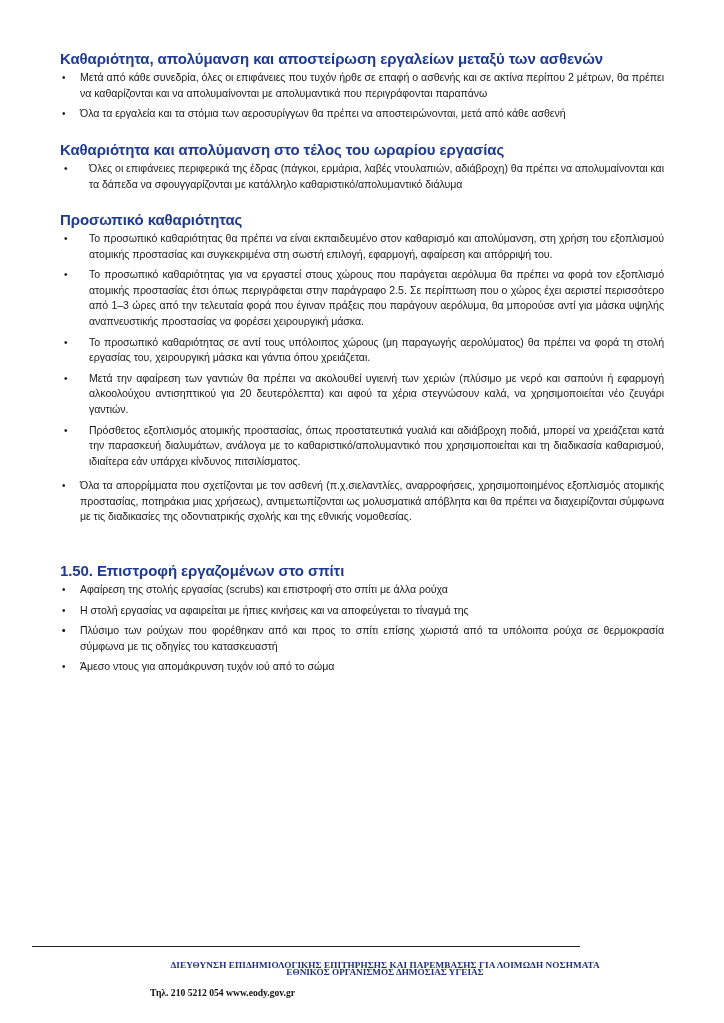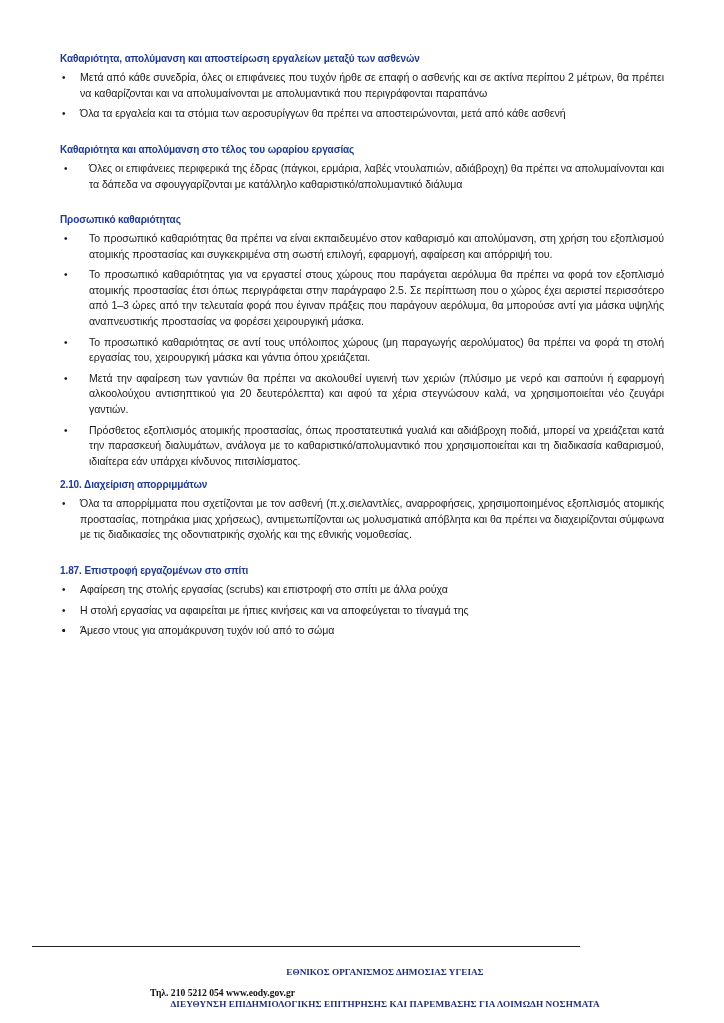--- a/index.html
+++ b/index.html
@@ -1,29 +1,29 @@
 <!DOCTYPE html>
 <html><head>
 <meta charset="utf-8">
 <style>
   html, body { margin: 0; padding: 0; background: #ffffff; }
   body { width: 724px; height: 1023px; position: relative; overflow: hidden;
          font-family: "Liberation Sans", sans-serif; color: #1a1a1a; }
   .page { position: absolute; left: 0; top: 0; width: 724px; height: 1023px; }
   .section { position: absolute; left: 60px; width: 604px; }
-  .heading { font-weight: bold; color: #1f3a93; font-size: 10px; line-height: 14px; margin: 0 0 4px 0; letter-spacing: -0.1px; }
+  .heading { font-weight: bold; color: #1f3a93; font-size: 15px; line-height: 14px; margin: 0 0 4px 0; letter-spacing: -0.1px; }
   ul.bullets { list-style: none; margin: 0; padding: 0; }
   ul.bullets li { position: relative; font-size: 10.6px; line-height: 15.6px; text-align: justify; margin-bottom: 5px; letter-spacing: -0.05px; }
   ul.bullets li .dot { position: absolute; top: 0; left: 2px; font-size: 10px; }
   ul.narrow li { padding-left: 20px; }
   ul.wide li { padding-left: 29px; }
   ul.wide li .dot { left: 4px; }
   .footer-line { position: absolute; left: 32px; top: 946px; width: 548px; height: 0; border-top: 1.2px solid #222; }
   .footer { position: absolute; left: 0; width: 724px; text-align: center; font-family: "Liberation Serif", serif; }
-  .footer .org1 { position: absolute; top: 999px; left: 150px; width: 470px; text-align: center; font-weight: bold; font-size: 9.2px; color: #1f2f7a; letter-spacing: 0.1px; }
+  .footer .org1 { position: absolute; top: 960px; left: 150px; width: 470px; text-align: center; font-weight: bold; font-size: 9.2px; color: #1f2f7a; letter-spacing: 0.1px; }
   .footer .org2 { position: absolute; top: 967px; left: 150px; width: 470px; font-weight: bold; font-size: 9.2px; color: #1f2f7a; }
   .footer .contact { position: absolute; top: 987px; left: 150px; width: 470px; text-align: left; font-weight: bold; font-size: 9.6px; color: #111; }
 </style>
 </head>
 <body>
 
 <div class="page">
 
   <div class="section" style="top:52px;">
     <div class="heading">Καθαριότητα, απολύμανση και αποστείρωση εργαλείων μεταξύ των ασθενών</div>
@@ -45,33 +45,32 @@
     <ul class="bullets wide">
       <li><span class="dot">•</span><span>Το προσωπικό καθαριότητας θα πρέπει να είναι εκπαιδευμένο στον καθαρισμό και απολύμανση, στη χρήση του εξοπλισμού ατομικής προστασίας και συγκεκριμένα στη σωστή επιλογή, εφαρμογή, αφαίρεση και απόρριψή του.</span></li>
       <li><span class="dot">•</span><span>Το προσωπικό καθαριότητας για να εργαστεί στους χώρους που παράγεται αερόλυμα θα πρέπει να φορά τον εξοπλισμό ατομικής προστασίας έτσι όπως περιγράφεται στην παράγραφο 2.5. Σε περίπτωση που ο χώρος έχει αεριστεί περισσότερο από 1–3 ώρες από την τελευταία φορά που έγιναν πράξεις που παράγουν αερόλυμα, θα μπορούσε αντί για μάσκα υψηλής αναπνευστικής προστασίας να φορέσει χειρουργική μάσκα.</span></li>
       <li><span class="dot">•</span><span>Το προσωπικό καθαριότητας σε αντί τους υπόλοιπος χώρους (μη παραγωγής αερολύματος) θα πρέπει να φορά τη στολή εργασίας του, χειρουργική μάσκα και γάντια όπου χρειάζεται.</span></li>
       <li><span class="dot">•</span><span>Μετά την αφαίρεση των γαντιών θα πρέπει να ακολουθεί υγιεινή των χεριών (πλύσιμο με νερό και σαπούνι ή εφαρμογή αλκοολούχου αντισηπτικού για 20 δευτερόλεπτα) και αφού τα χέρια στεγνώσουν καλά, να χρησιμοποιείται νέο ζευγάρι γαντιών.</span></li>
       <li><span class="dot">•</span><span>Πρόσθετος εξοπλισμός ατομικής προστασίας, όπως προστατευτικά γυαλιά και αδιάβροχη ποδιά, μπορεί να χρειάζεται κατά την παρασκευή διαλυμάτων, ανάλογα με το καθαριστικό/απολυμαντικό που χρησιμοποιείται και τη διαδικασία καθαρισμού, ιδιαίτερα εάν υπάρχει κίνδυνος πιτσιλίσματος.</span></li>
     </ul>
   </div>
 
   <div class="section" style="top:478px;">
-    <div class="heading">2.10. Διαχείριση απορριμμάτων</div>
     <ul class="bullets narrow">
       <li><span class="dot">•</span><span>Όλα τα απορρίμματα που σχετίζονται με τον ασθενή (π.χ.σιελαντλίες, αναρροφήσεις, χρησιμοποιημένος εξοπλισμός ατομικής προστασίας, ποτηράκια μιας χρήσεως), αντιμετωπίζονται ως  μολυσματικά απόβλητα και θα πρέπει να διαχειρίζονται σύμφωνα με τις διαδικασίες της οδοντιατρικής σχολής και της εθνικής νομοθεσίας.</span></li>
     </ul>
   </div>
 
   <div class="section" style="top:564px;">
-    <div class="heading">1.87. Επιστροφή εργαζομένων στο σπίτι</div>
+    <div class="heading">1.50. Επιστροφή εργαζομένων στο σπίτι</div>
     <ul class="bullets narrow">
       <li><span class="dot">•</span><span>Αφαίρεση της στολής εργασίας (scrubs) και επιστροφή στο σπίτι με άλλα ρούχα</span></li>
       <li><span class="dot">•</span><span>Η στολή εργασίας να αφαιρείται με ήπιες κινήσεις και να αποφεύγεται το τίναγμά της</span></li>
       <li><span class="dot">•</span></li>
-      <li><span class="dot">•</span></li>
+      <li><span class="dot">•</span><span> Πλύσιμο των ρούχων που φορέθηκαν από και προς το σπίτι επίσης χωριστά από τα υπόλοιπα ρούχα σε θερμοκρασία σύμφωνα με τις οδηγίες του κατασκευαστή</span></li>
       <li><span class="dot">•</span><span>Άμεσο ντους για απομάκρυνση τυχόν ιού από το σώμα</span></li>
     </ul>
   </div>
 
   <div class="footer-line"></div>
   <div class="footer">
     <div class="org1">ΔΙΕΥΘΥΝΣΗ ΕΠΙΔΗΜΙΟΛΟΓΙΚΗΣ ΕΠΙΤΗΡΗΣΗΣ ΚΑΙ ΠΑΡΕΜΒΑΣΗΣ ΓΙΑ ΛΟΙΜΩΔΗ ΝΟΣΗΜΑΤΑ</div>
     <div class="org2">ΕΘΝΙΚΟΣ ΟΡΓΑΝΙΣΜΟΣ ΔΗΜΟΣΙΑΣ ΥΓΕΙΑΣ</div>
     <div class="contact">Τηλ. 210 5212 054  www.eody.gov.gr</div>
   </div>

